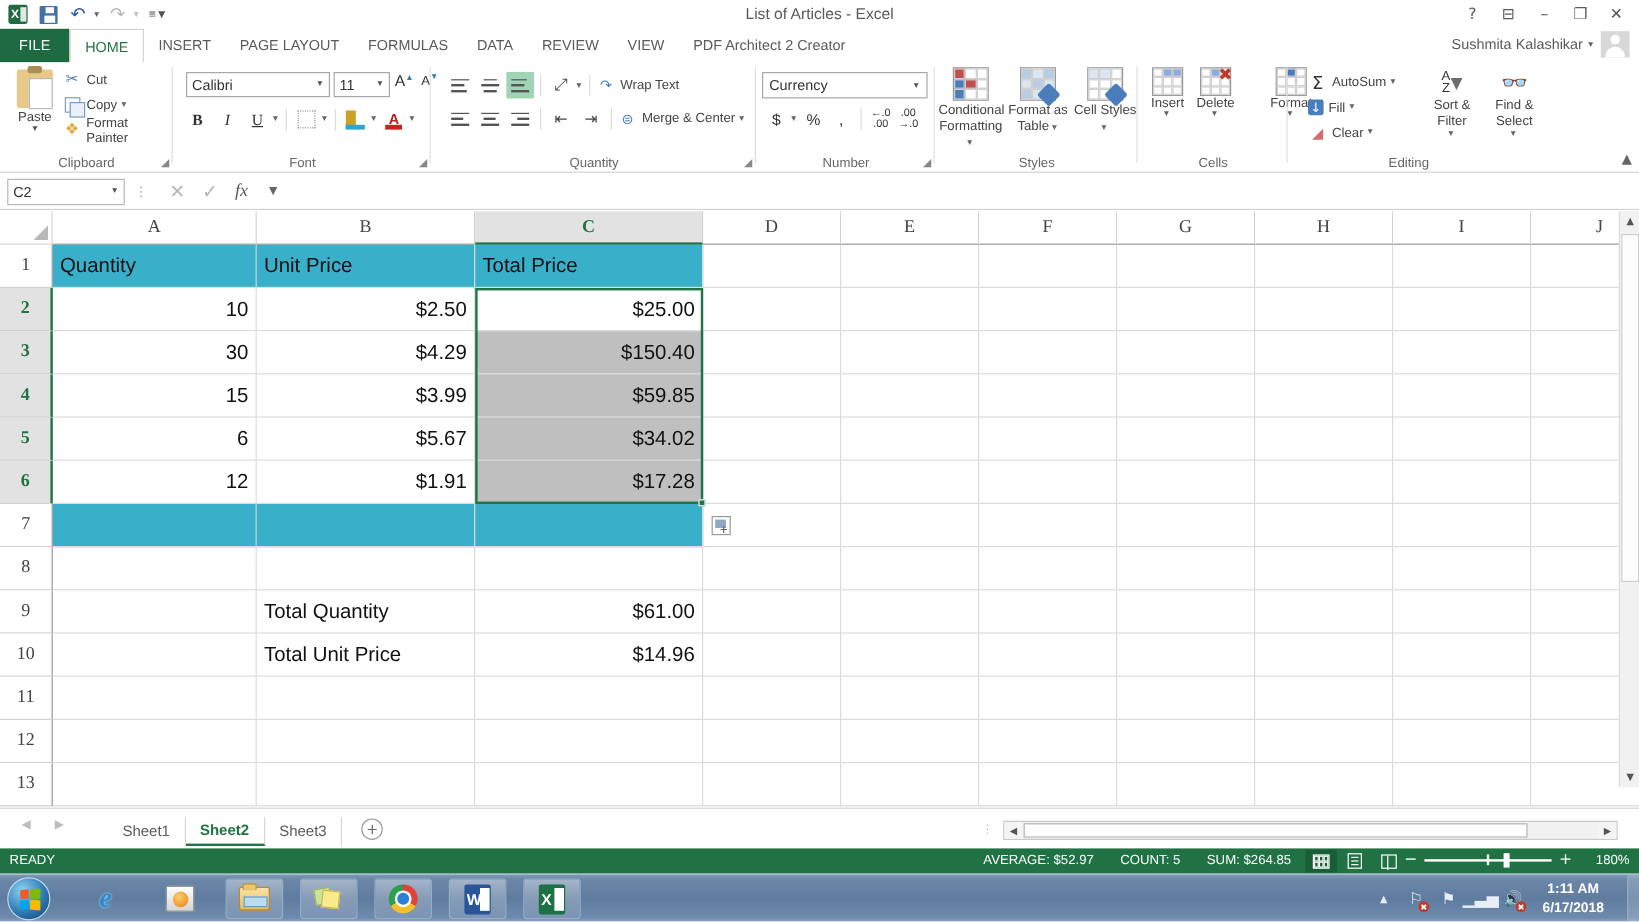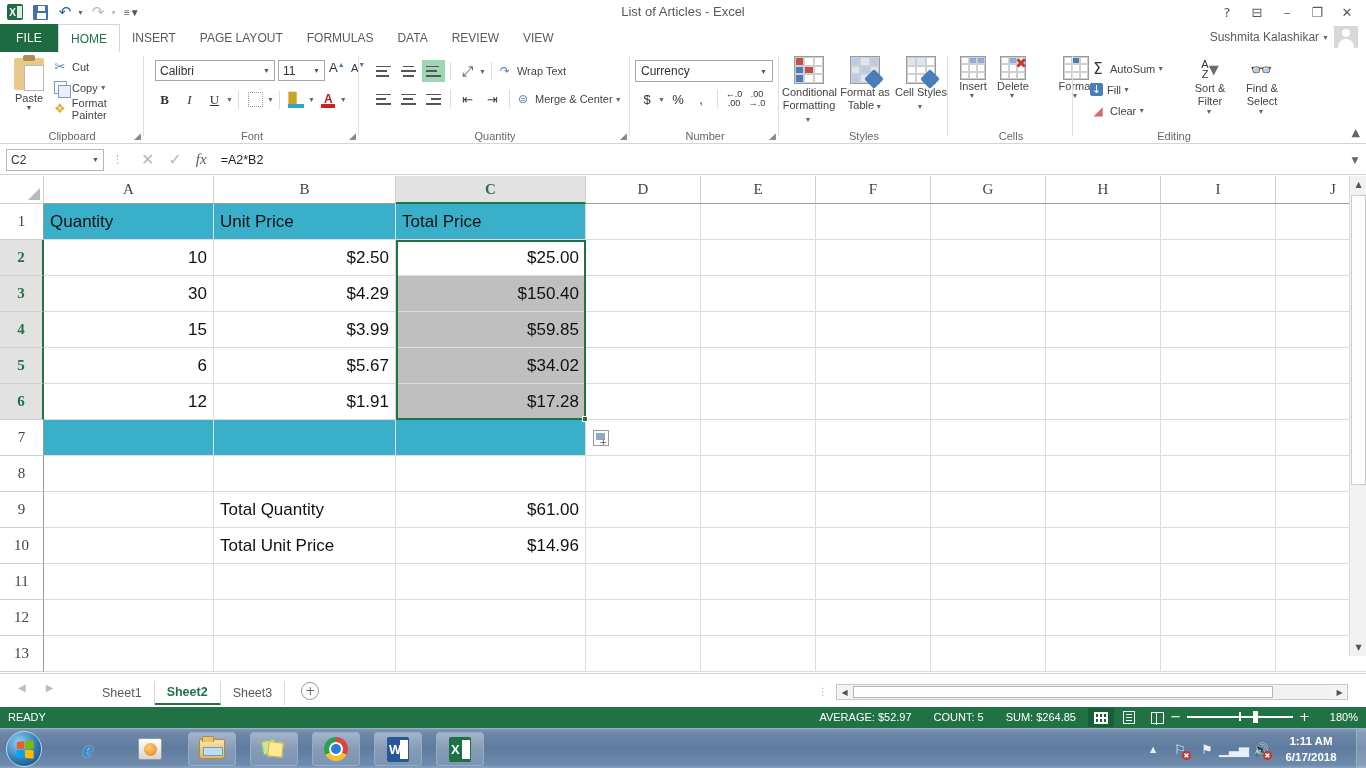--- a/index.html
+++ b/index.html
@@ -314,20 +314,21 @@
   <div class="tabsrow">
     <div class="tab-file">FILE</div>
     <div class="tabs">
       <div class="tab active">HOME</div>
       <div class="tab">INSERT</div>
       <div class="tab">PAGE LAYOUT</div>
       <div class="tab">FORMULAS</div>
       <div class="tab">DATA</div>
       <div class="tab">REVIEW</div>
       <div class="tab">VIEW</div>
+      <div class="tab">PDF Architect 2 Creator</div>
     </div>
     <div class="user-area">
       <span class="user-name">Sushmita Kalashikar</span>
       <span class="tiny-caret">▼</span>
       <span class="avatar"></span>
     </div>
   </div>
 
   <div class="ribbon">
 
@@ -640,21 +641,20 @@
     <div class="namebox">
       <span>C2</span>
       <span class="sel-caret">▼</span>
     </div>
     <span class="nb-div">⋮</span>
     <div class="fb-btns">
       <span class="fb-x">✕</span>
       <span class="fb-chk">✓</span>
       <span class="fb-fx">fx</span>
     </div>
-    <div class="fb-input">=A2*B2</div>
     <div class="fb-expand">▼</div>
   </div>
 
   <div class="gridwrap">
     <div class="corner"></div>
 
     <div class="colhead">
       <div class="ch" style="width:170px;">A</div>
       <div class="ch" style="width:182px;">B</div>
       <div class="ch sel" style="width:190px;">C</div>

